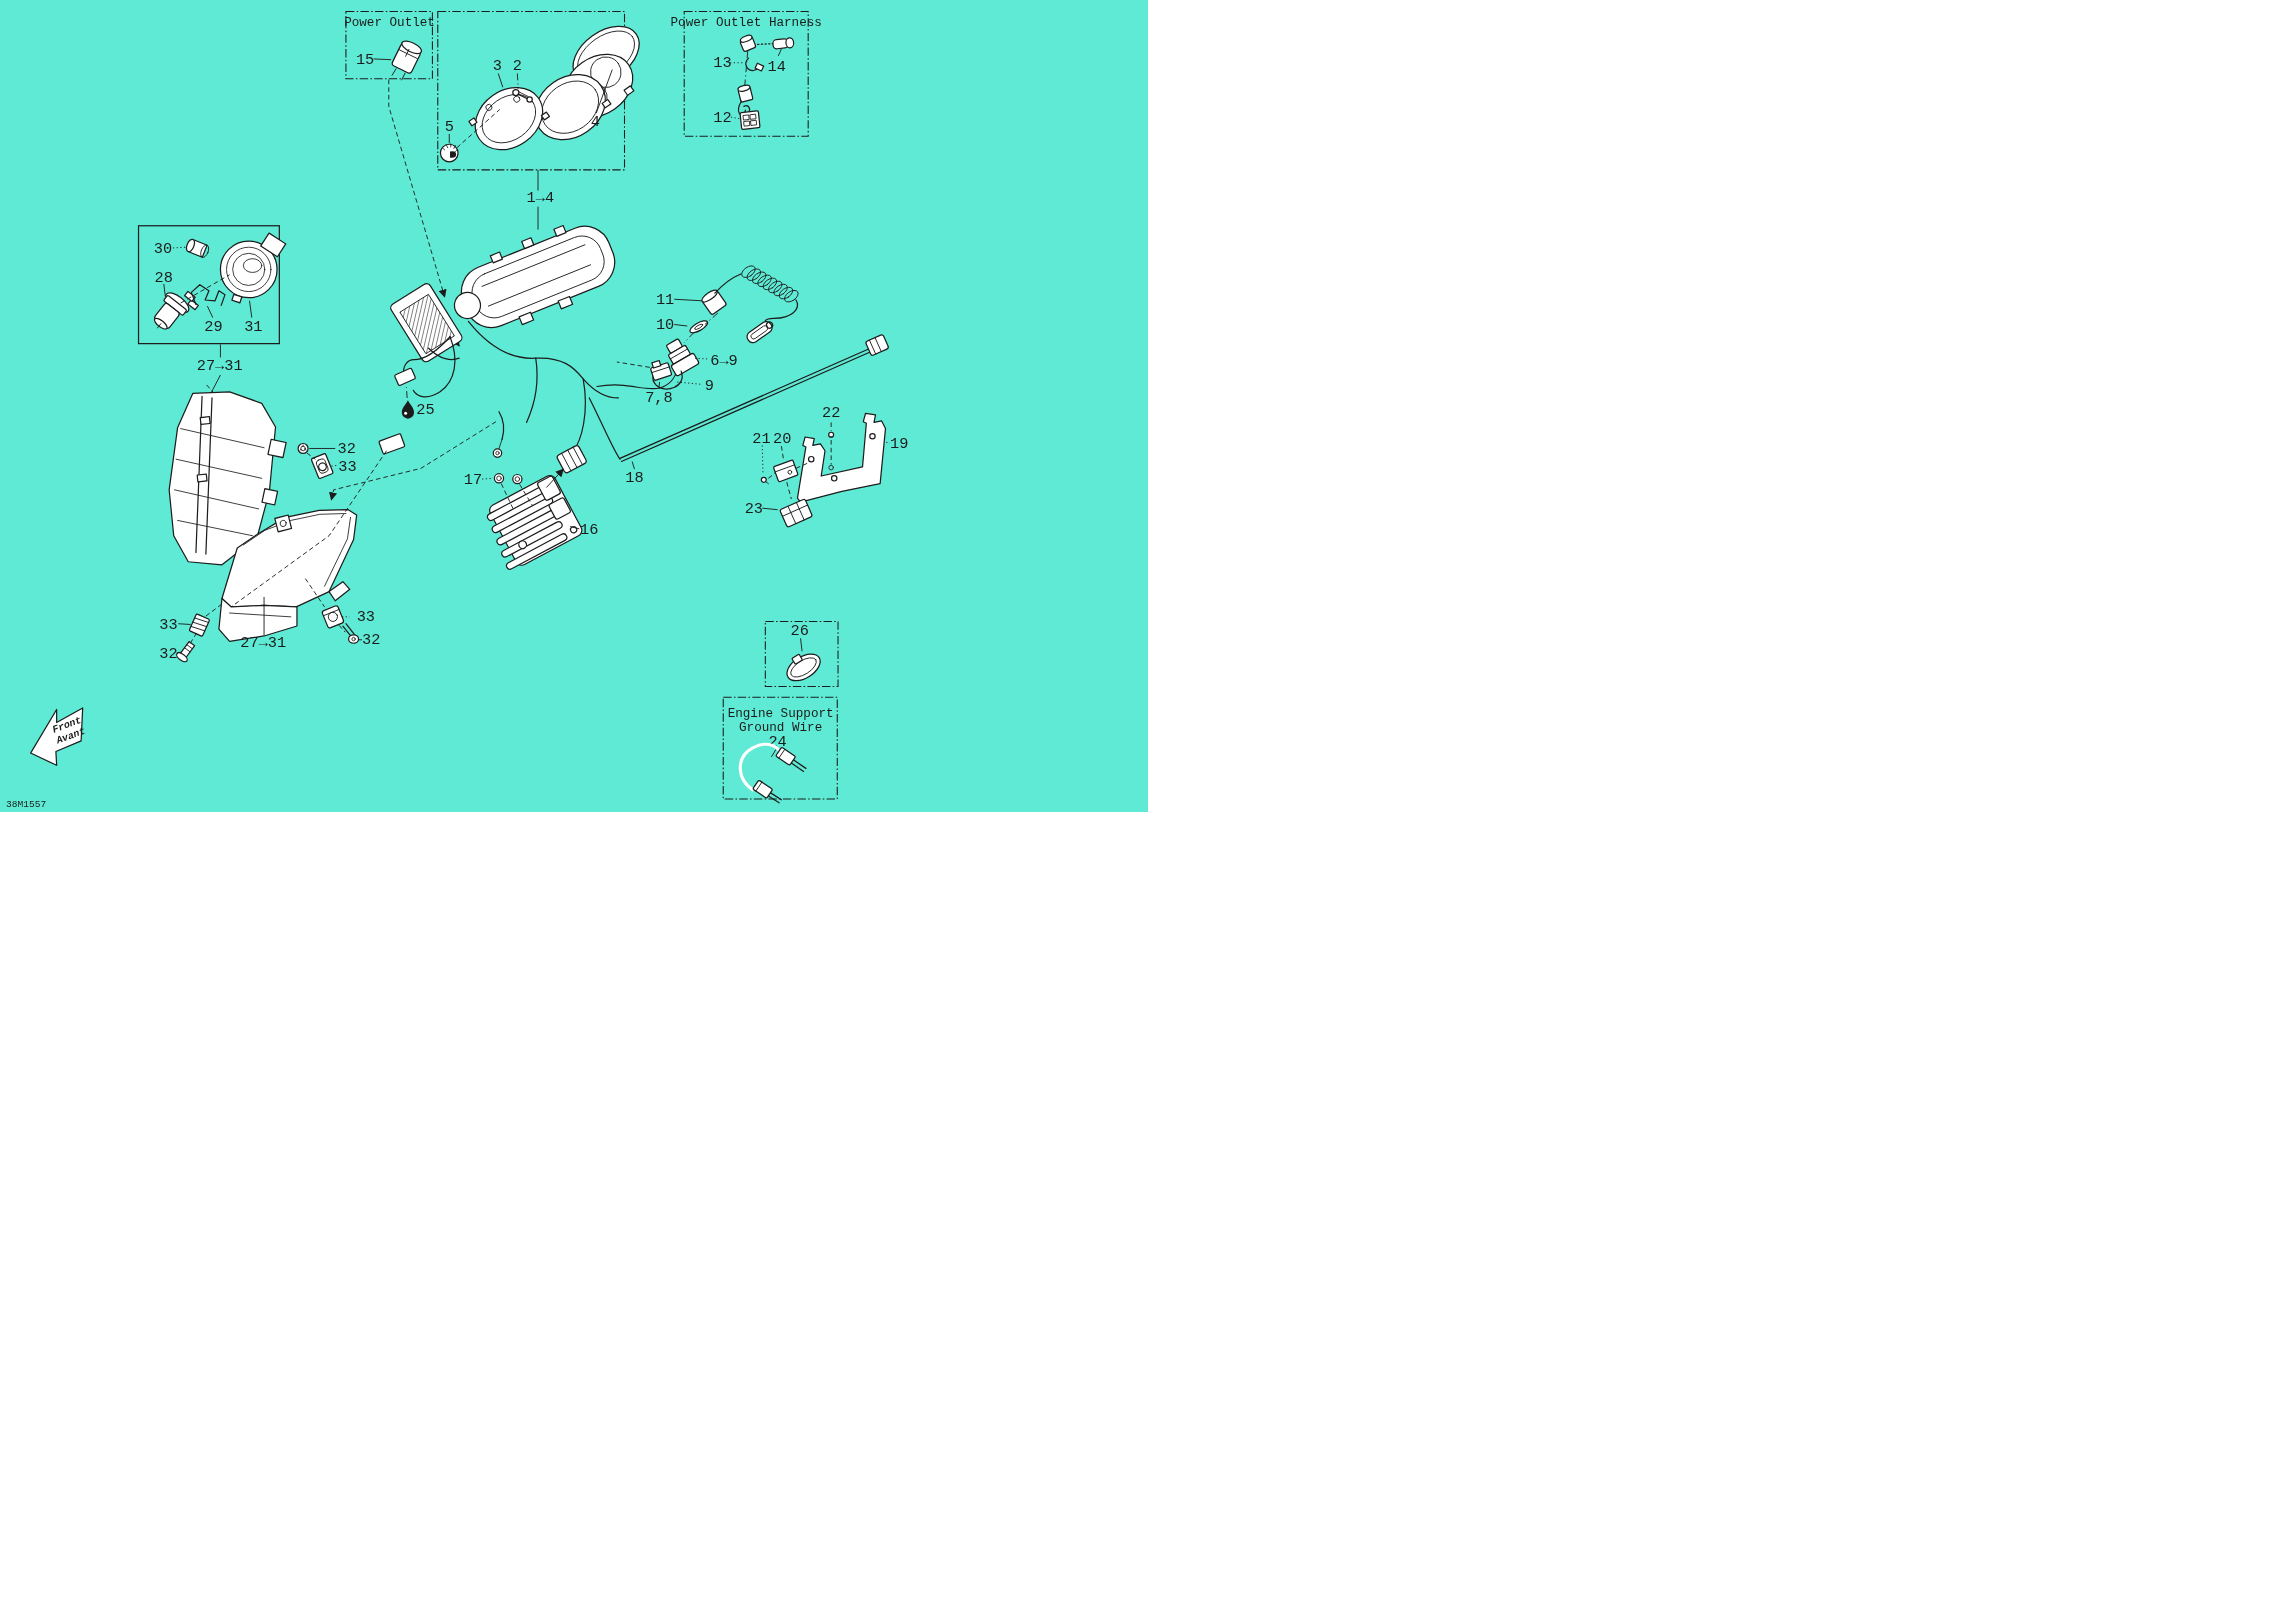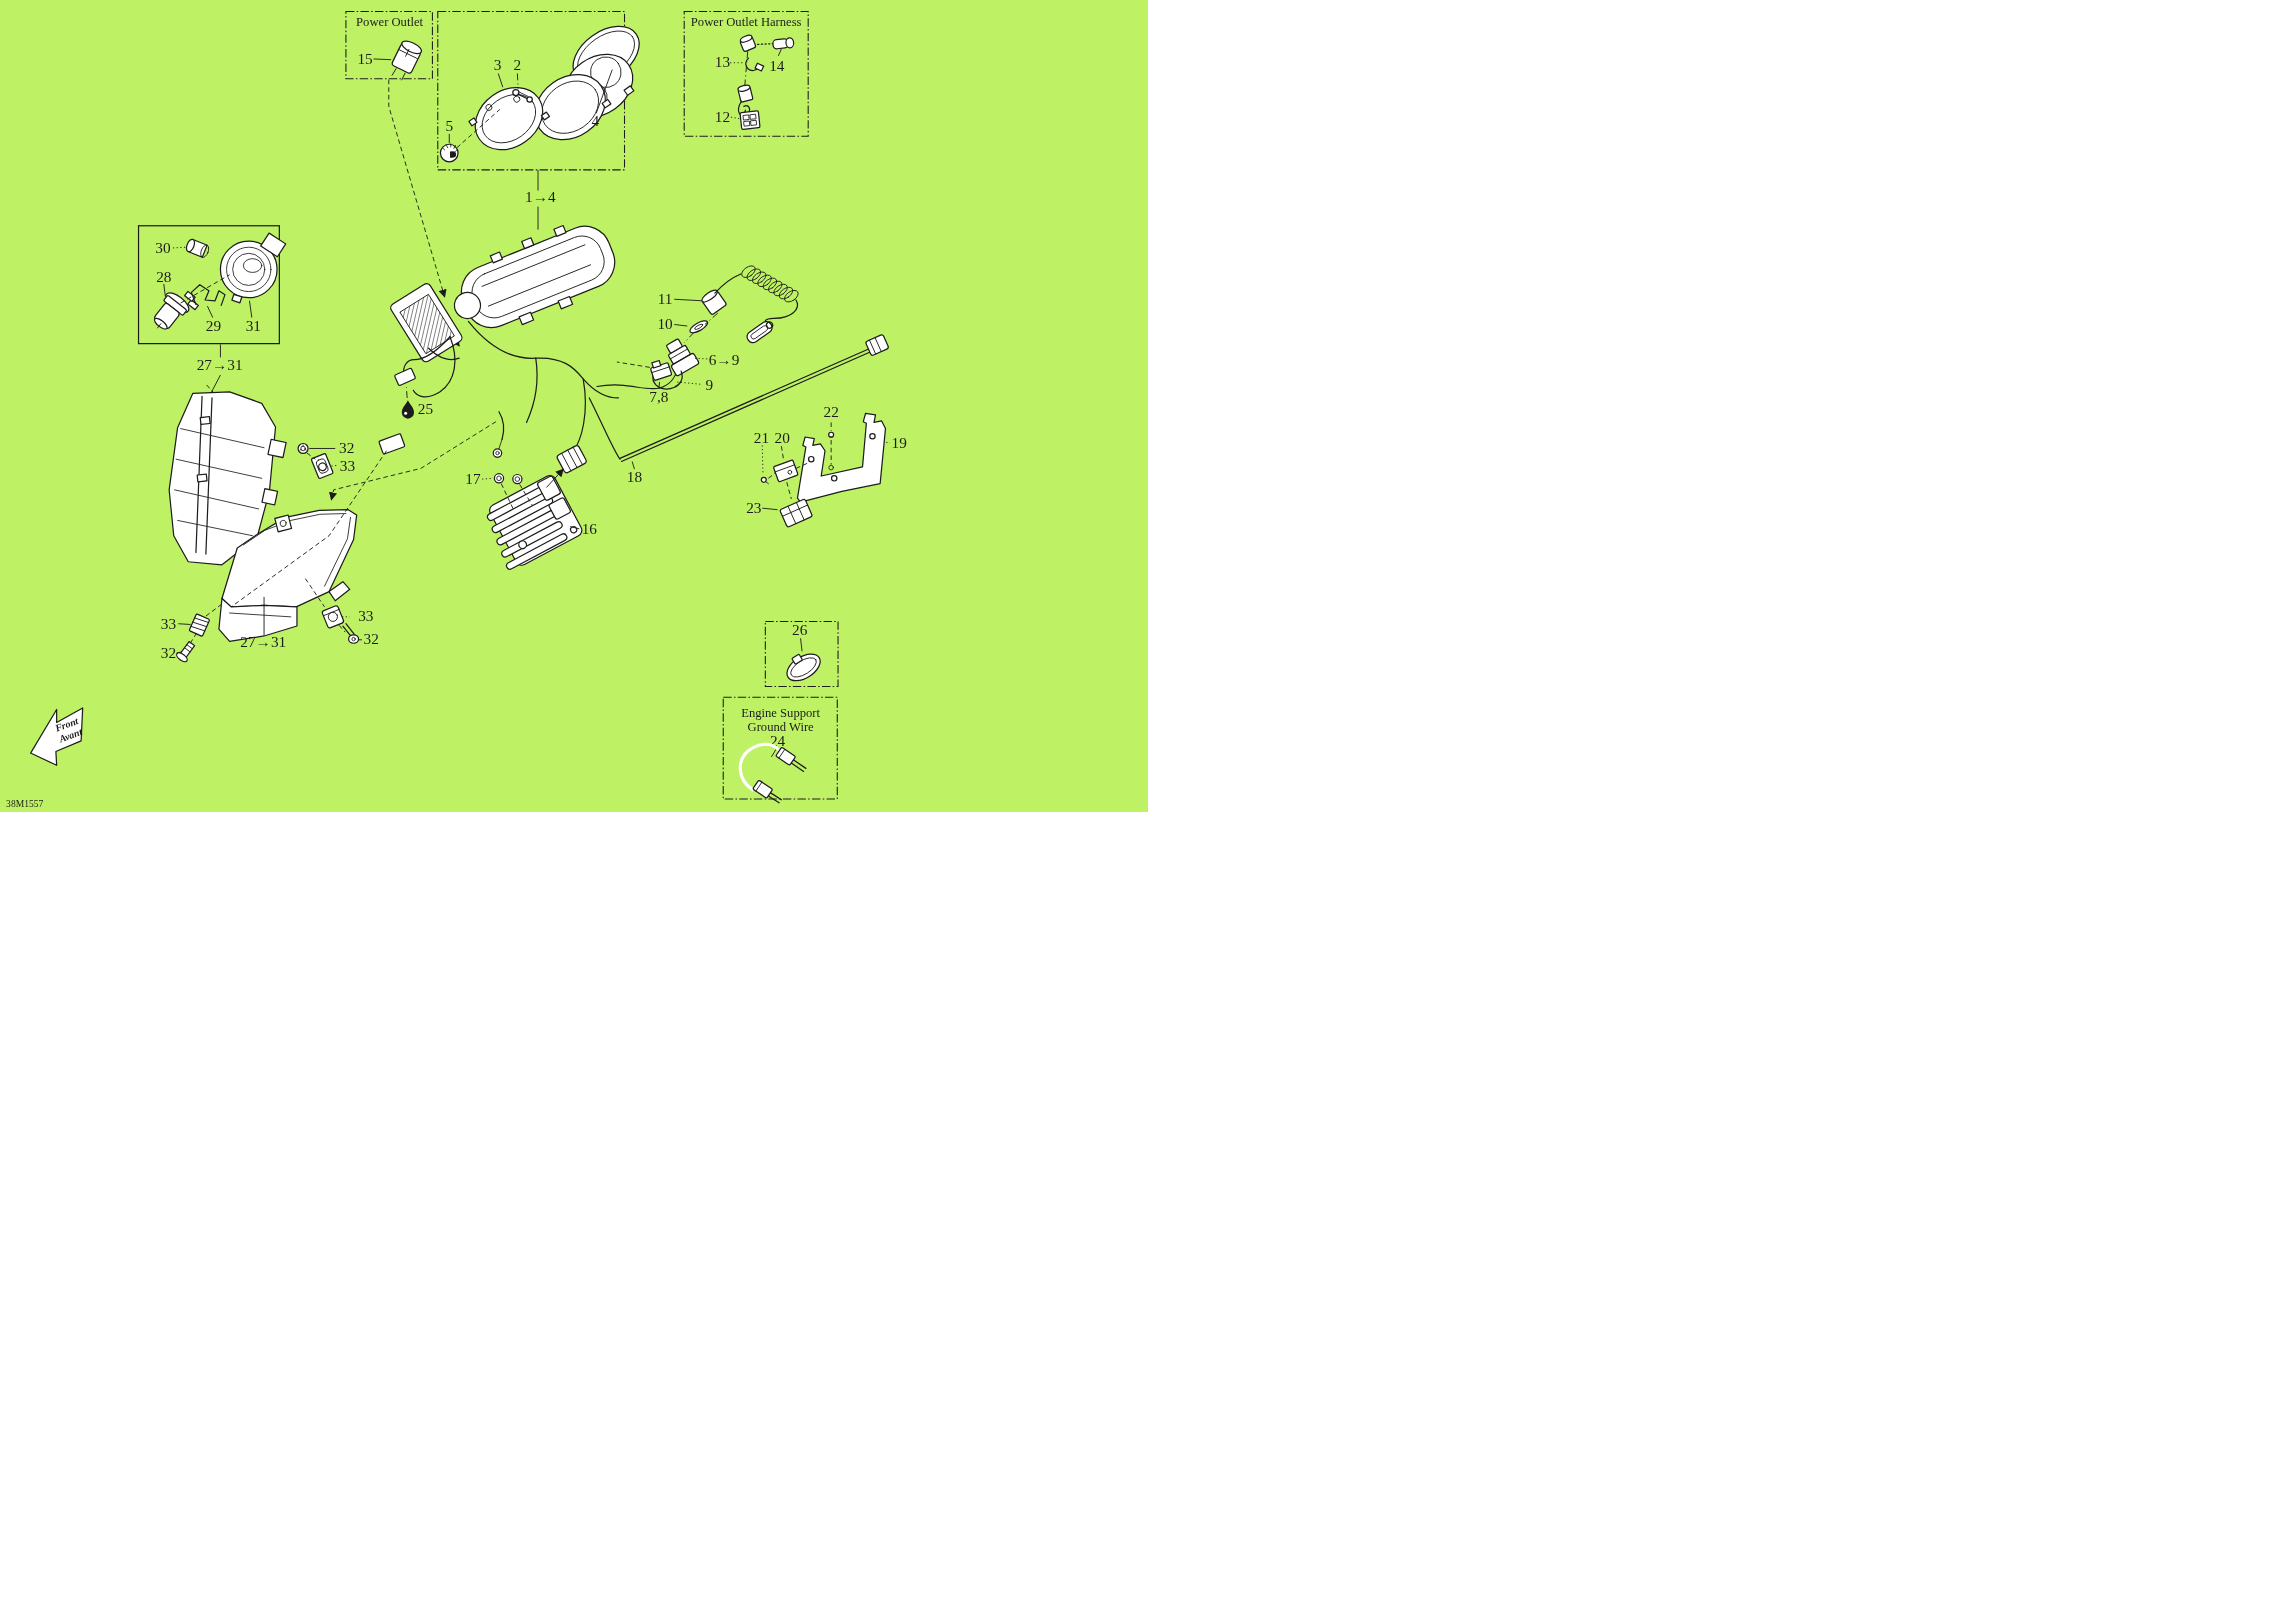--- a/index.html
+++ b/index.html
@@ -1,17 +1,17 @@
 <!DOCTYPE html>
 <html style="font-size:12.2px"><head>
 <meta charset="utf-8">
 <style>
   html,body{margin:0;padding:0;background:#ffffff;}
-  .stage{position:relative;width:1148px;height:812px;background:#bef264;
-         font-family:Liberation Serif, serif;}
+  .stage{position:relative;width:1148px;height:812px;background:#5eead4;
+         font-family:Liberation Mono, monospace;}
   svg{display:block;}
   .ln{stroke:#1c1c1c;fill:none;stroke-width:1.6;stroke-linecap:round;stroke-linejoin:round;}
   .part{stroke:#1c1c1c;fill:#ffffff;stroke-width:1.6;stroke-linejoin:round;}
   .thin{stroke-width:1.1;}
   .leader{stroke:#1c1c1c;fill:none;stroke-width:1.2;}
   .dash{stroke-dasharray:6 4;}
   .dashdot{stroke-dasharray:9 4 1.5 4;}
   .dot{stroke-dasharray:1.6 3.2;}
   .boxborder{stroke:#1c1c1c;fill:none;stroke-width:1.4;stroke-dasharray:11 3 2 3;}
   .boxsolid{stroke:#1c1c1c;fill:none;stroke-width:1.6;}

